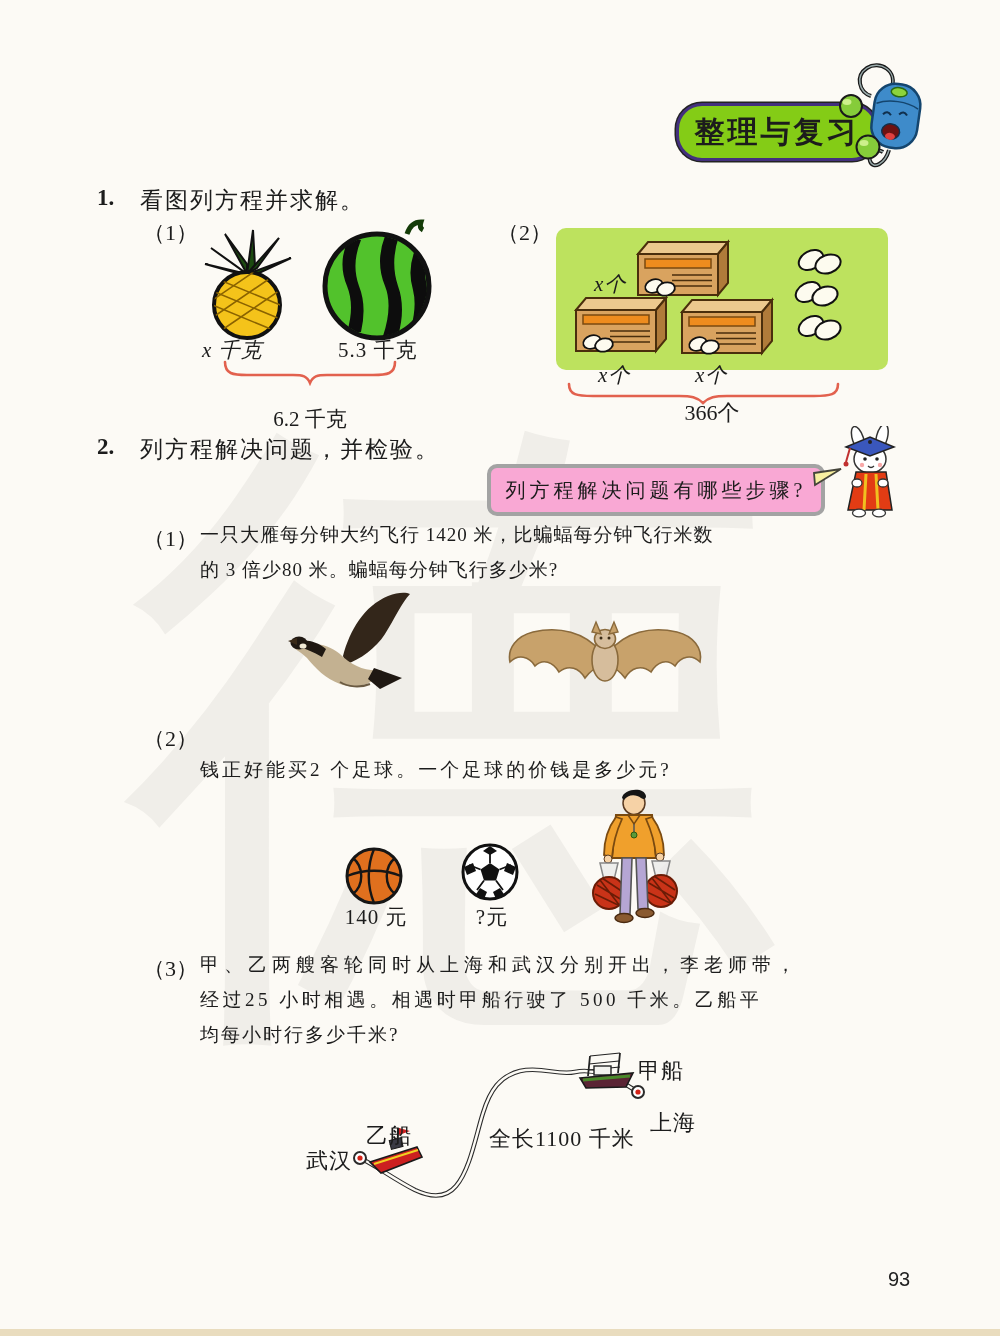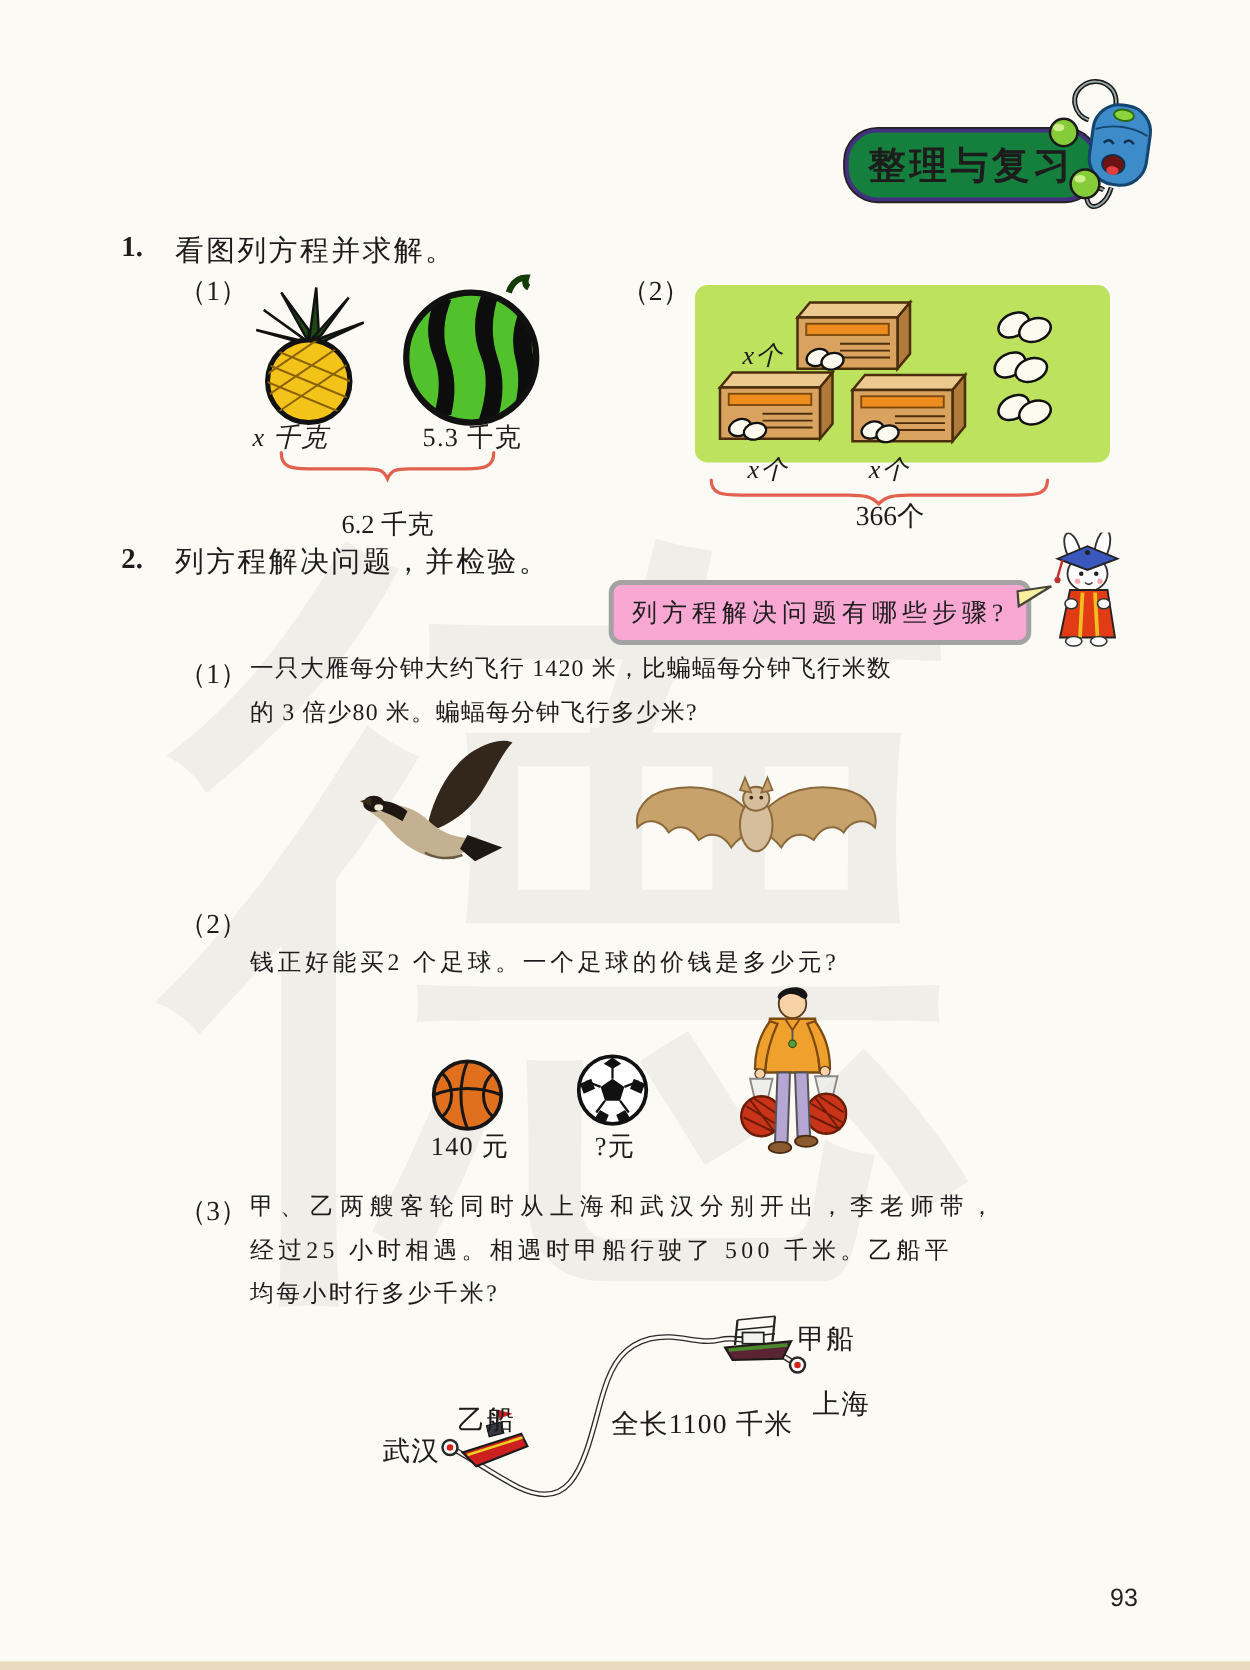--- a/index.html
+++ b/index.html
@@ -2,21 +2,21 @@
 <html><head>
 <meta charset="utf-8">
 <style>
   html,body{margin:0;padding:0;background:#888;}
   .page{position:relative;width:1000px;height:1336px;margin:0 auto;background:#fcfaf5;overflow:hidden;
         font-family:"Liberation Serif","DejaVu Serif",serif;color:#1c1c1c;}
   .abs{position:absolute;}
   .watermark{position:absolute;left:120px;top:400px;font-size:660px;line-height:1;
              color:rgba(90,88,78,0.07);font-family:"DejaVu Serif",serif;user-select:none;}
   
-  .title-badge{position:absolute;left:676px;top:103px;width:196px;height:52px;background:#15803d;
+  .title-badge{position:absolute;left:676px;top:103px;width:196px;height:52px;background:#84cc16;
                border:3px solid #43307e;border-radius:26px;box-shadow:0 0 0 1.5px #222;
                display:flex;align-items:center;justify-content:center;}
   .title-badge span{font-size:30px;font-weight:bold;letter-spacing:3px;}
   
   .qnum{font-size:23px;font-weight:bold;}
   .qtitle{font-size:23px;letter-spacing:2px;}
   .plabel{font-size:22px;}
   .para{font-size:19px;letter-spacing:3px;white-space:nowrap;}
   .small-label{font-size:21px;letter-spacing:1px;}
   .sum-label{font-size:21px;text-align:center;width:120px;}

